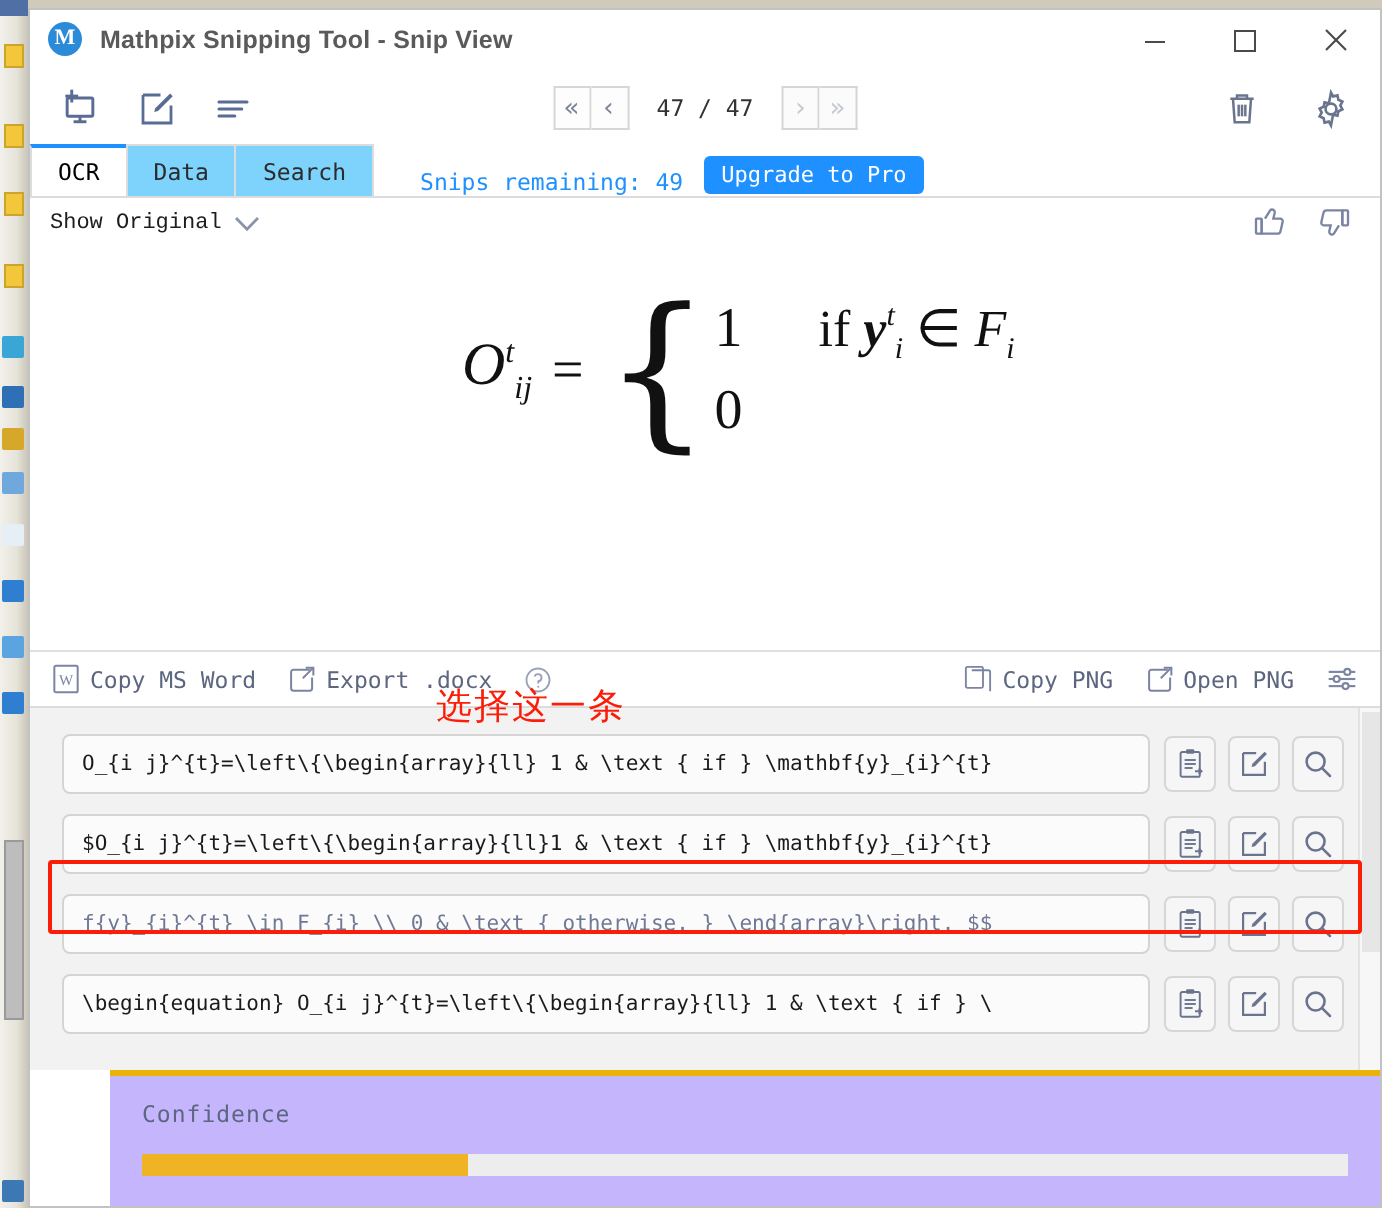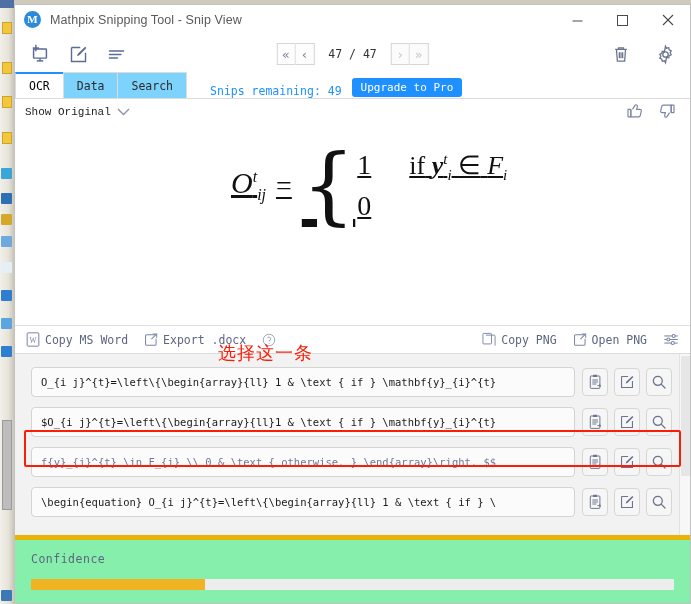--- a/index.html
+++ b/index.html
@@ -64,20 +64,21 @@
     color: #fff; font-size: 11px; font-weight: bold;
     display: flex; align-items: center; justify-content: center;
     font-family: "Liberation Serif", serif;
     line-height: 1;
   }
   #title-text {
     margin-left: 9px;
     font-size: 12.5px; color: #5a5a5a;
     letter-spacing: .1px;
     white-space: nowrap;
+    font-weight: bold;
   }
   .wbtn {
     width: 45px; height: 30px;
     display: flex; align-items: center; justify-content: center;
     color: #4a4a4a;
   }
   #win-controls { position: absolute; right: 0; top: 0; display: flex; }
 
   
   #toolbar {
@@ -183,21 +184,21 @@
   #preview {
     flex: 0 0 auto; height: 200px;
     background: #ffffff;
     position: relative;
     overflow: hidden;
   }
   #formula {
     position: absolute; left: 216px; top: 24px;
     font-family: "Liberation Serif", serif;
     color: #111;
-    display: flex; align-items: center; text-decoration: underline;
+    display: flex; align-items: center;
   }
   .f-lhs { font-size: 30px; font-style: italic; position: relative; }
   .f-sub { font-size: 16px; font-style: italic; vertical-align: -0.45em; }
   .f-sup { font-size: 16px; font-style: italic; vertical-align: 0.7em; }
   .f-eq { font-size: 28px; margin: 0 10px; }
   .f-brace {
     font-size: 84px; font-family: "DejaVu Serif", serif;
     line-height: .72; margin-right: 2px; font-weight: 300;
   }
   .f-cases { display: flex; flex-direction: column; gap: 6px; }
@@ -292,23 +293,24 @@
   }
   #results-scrollthumb {
     position: absolute; left: 1px; top: 2px;
     width: 9px; height: 120px;
     background: #e6e6e6;
   }
 
   
   #confidence-panel {
     height: 68px; min-height: 68px;
-    background: #86efac;
-    border-top: 5px solid #eab308;
+    background: #c4b5fd;
+    border-top: 3px solid #eab308;
     padding: 12px 16px 0 16px;
+    margin-left: 40px;
   }
   #confidence-label {
     font-size: 11.5px; color: #5c6680;
     font-family: "DejaVu Sans Mono", monospace;
     letter-spacing: .5px;
   }
   #confidence-track {
     margin-top: 13px;
     height: 11px;
     background: #ededed;

